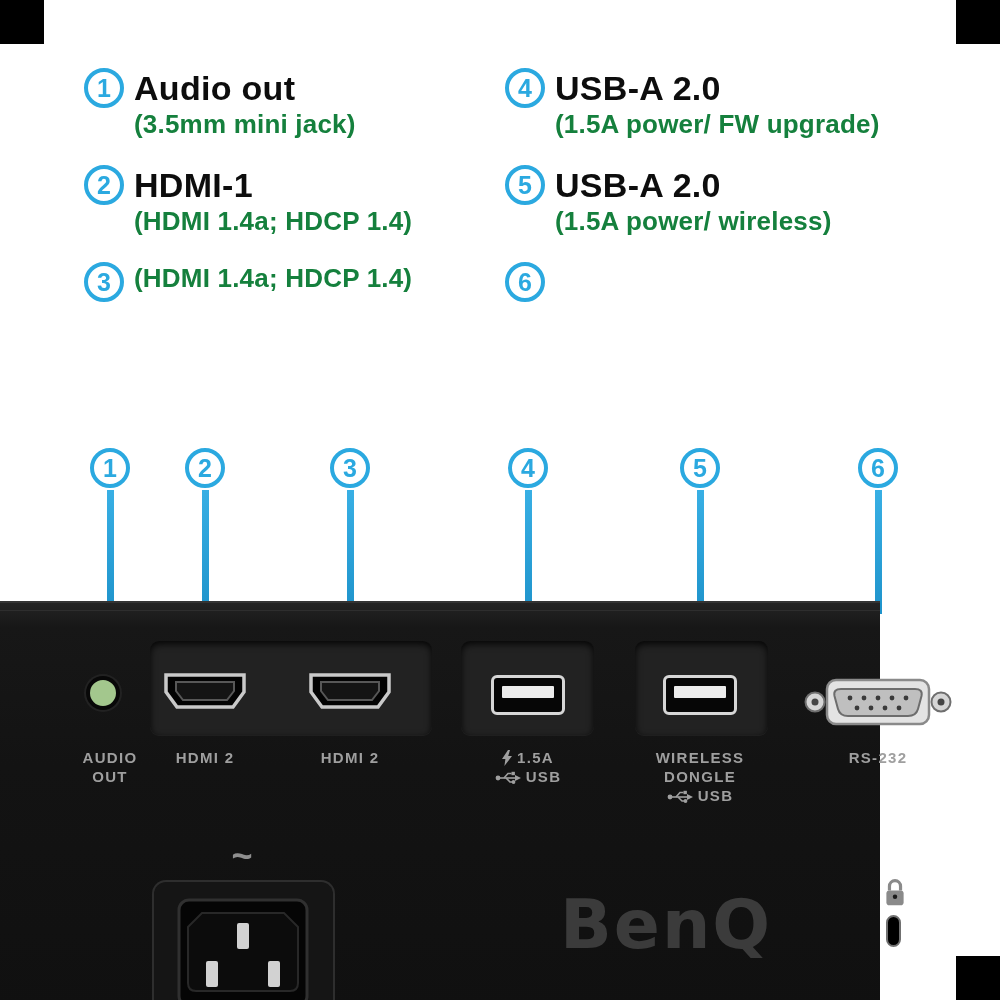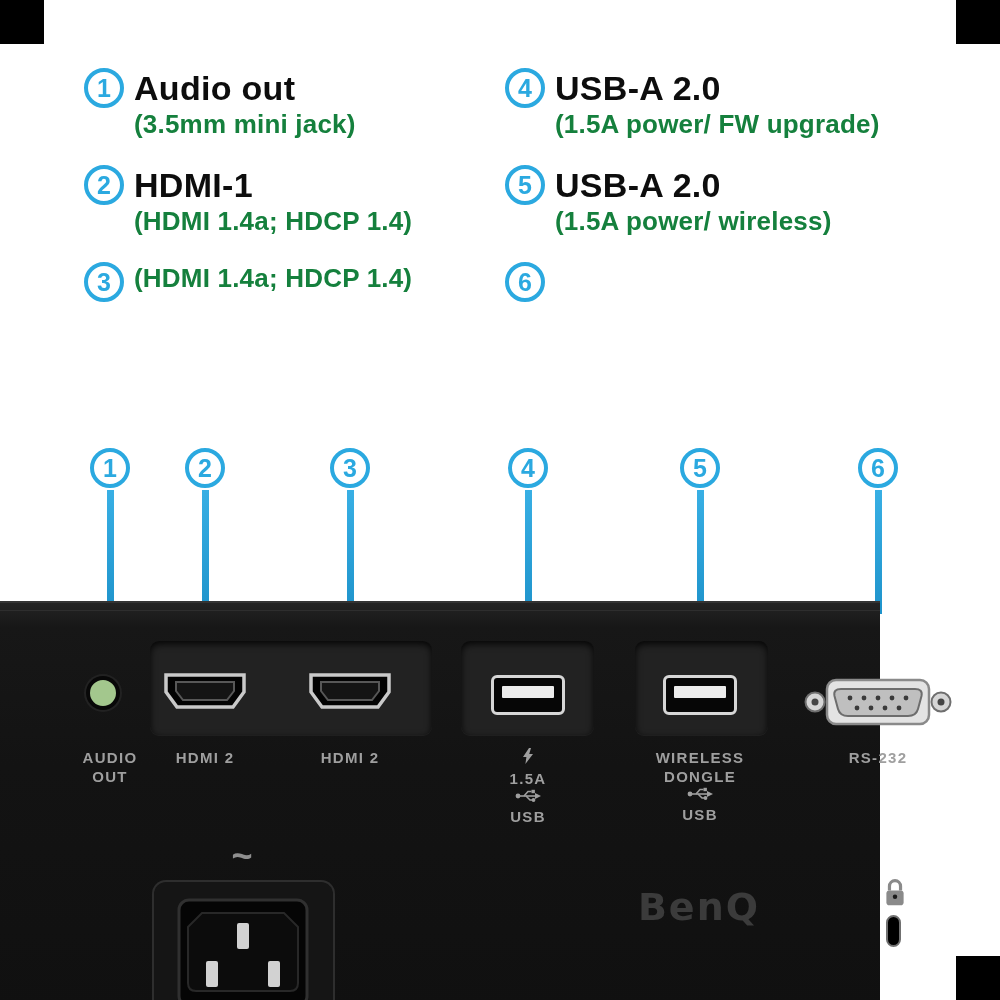--- a/index.html
+++ b/index.html
@@ -48,29 +48,29 @@
   .hdmi-port, .rs232-port, .power-inlet, .lock-icon { position:absolute; }
 
   .usb-port {
     position:absolute; top:72px; width:74px; height:40px;
     border:3px solid #d6d6d6; border-radius:6px; background:#060606;
   }
   .usb-tongue { position:absolute; left:50%; transform:translateX(-50%); top:8px; width:52px; height:12px; background:#ebebeb; border-radius:1px; }
 
   .port-label { position:absolute; width:160px; text-align:center; color:#9f9f9f;
     font-size:15px; font-weight:600; letter-spacing:1.3px; line-height:19px; }
-  .label-line { display:flex; align-items:center; justify-content:center; gap:5px;flex-direction:column; }
+  .label-line { display:flex; align-items:center; justify-content:center; gap:5px; }
 
   .power-plate { position:absolute; left:152px; top:277px; width:183px; height:135px;
     border:2px solid #2e2e2e; border-bottom:none; border-radius:14px 14px 0 0; background:#151515; }
   .power-tilde { position:absolute; left:212px; top:232px; width:60px; text-align:center;
     font-size:36px; font-weight:bold; color:#8f8f8f; }
 
   .brand-logo { position:absolute; left:560px; top:282px; width:200px; text-align:right;
-    font-size:38px; font-weight:800; color:#3b3b3b; letter-spacing:2px;
+    font-size:68px; font-weight:800; color:#3b3b3b; letter-spacing:2px;
     font-family:"DejaVu Sans", sans-serif; }
 
   .k-slot { position:absolute; left:886px; top:312px; width:15px; height:32px;
     background:#000; border:2px solid #707070; border-radius:8px; }
 </style>
 </head>
 <body>
 
 <div class="stage">
 

